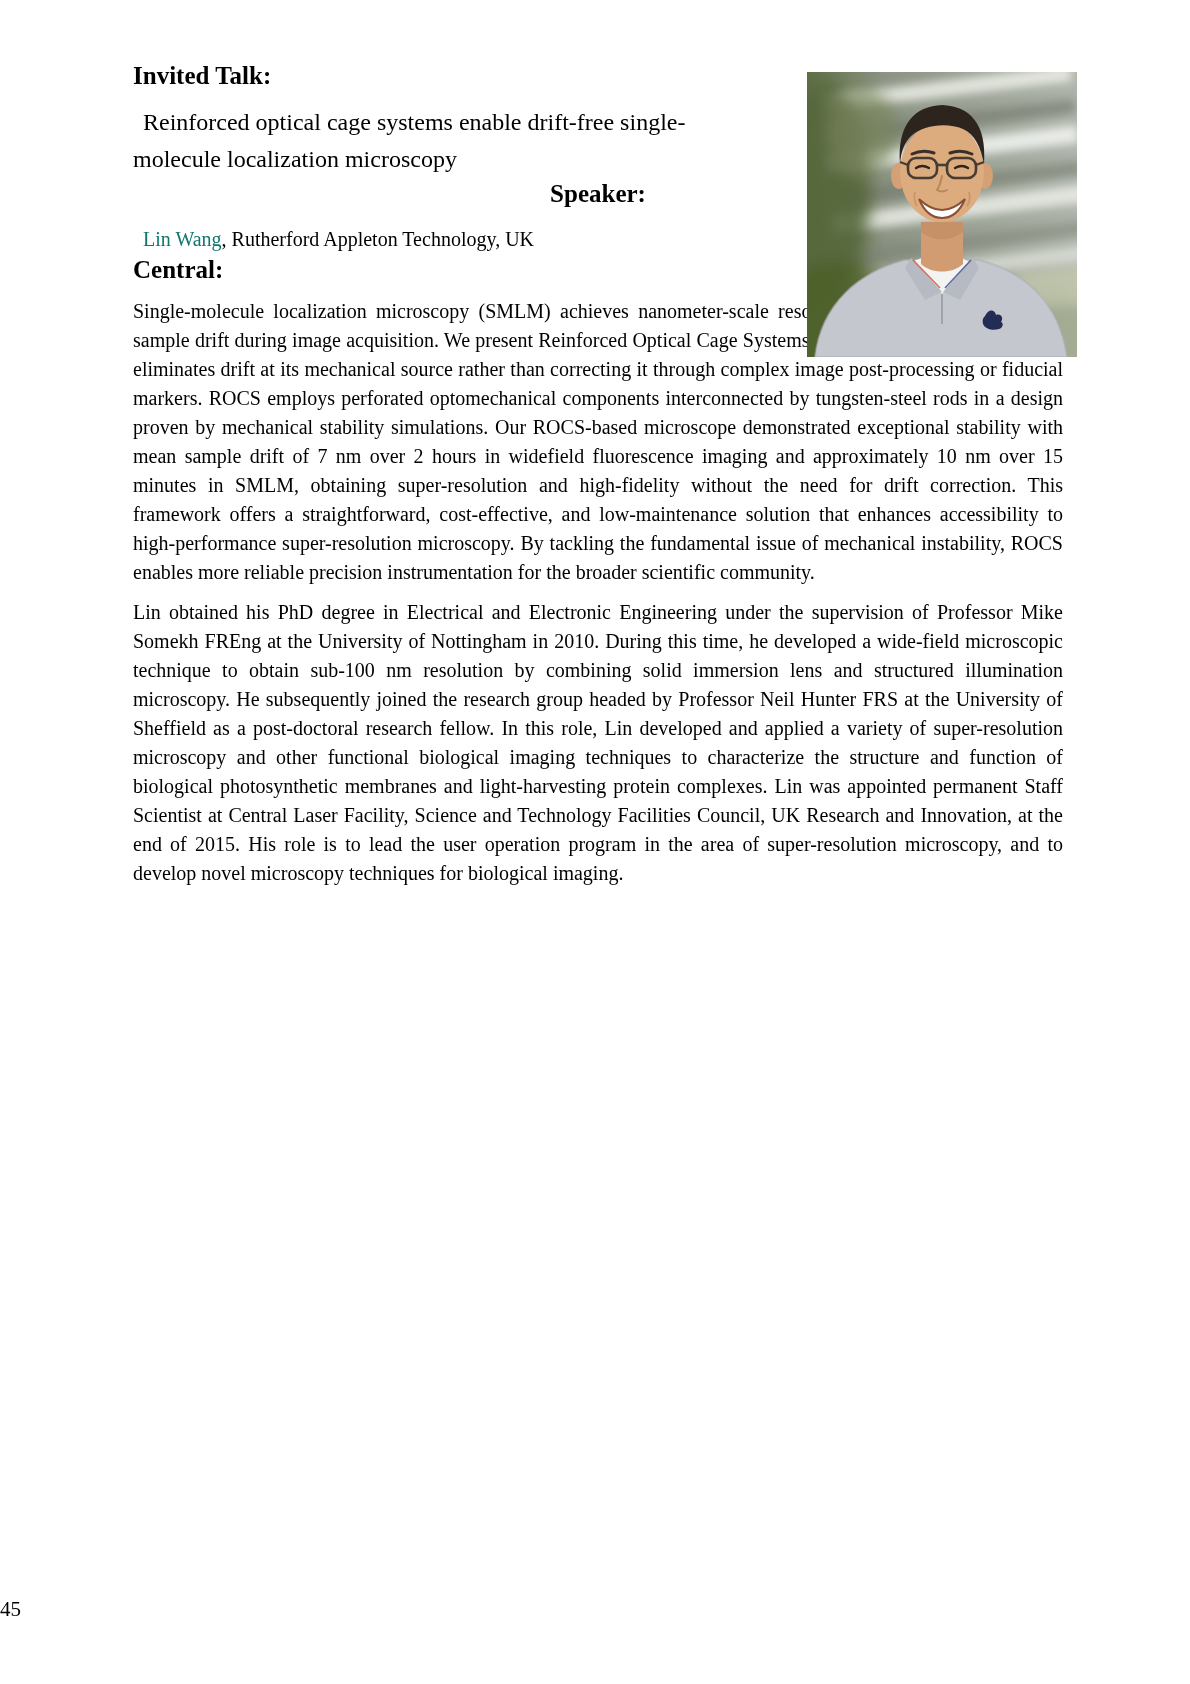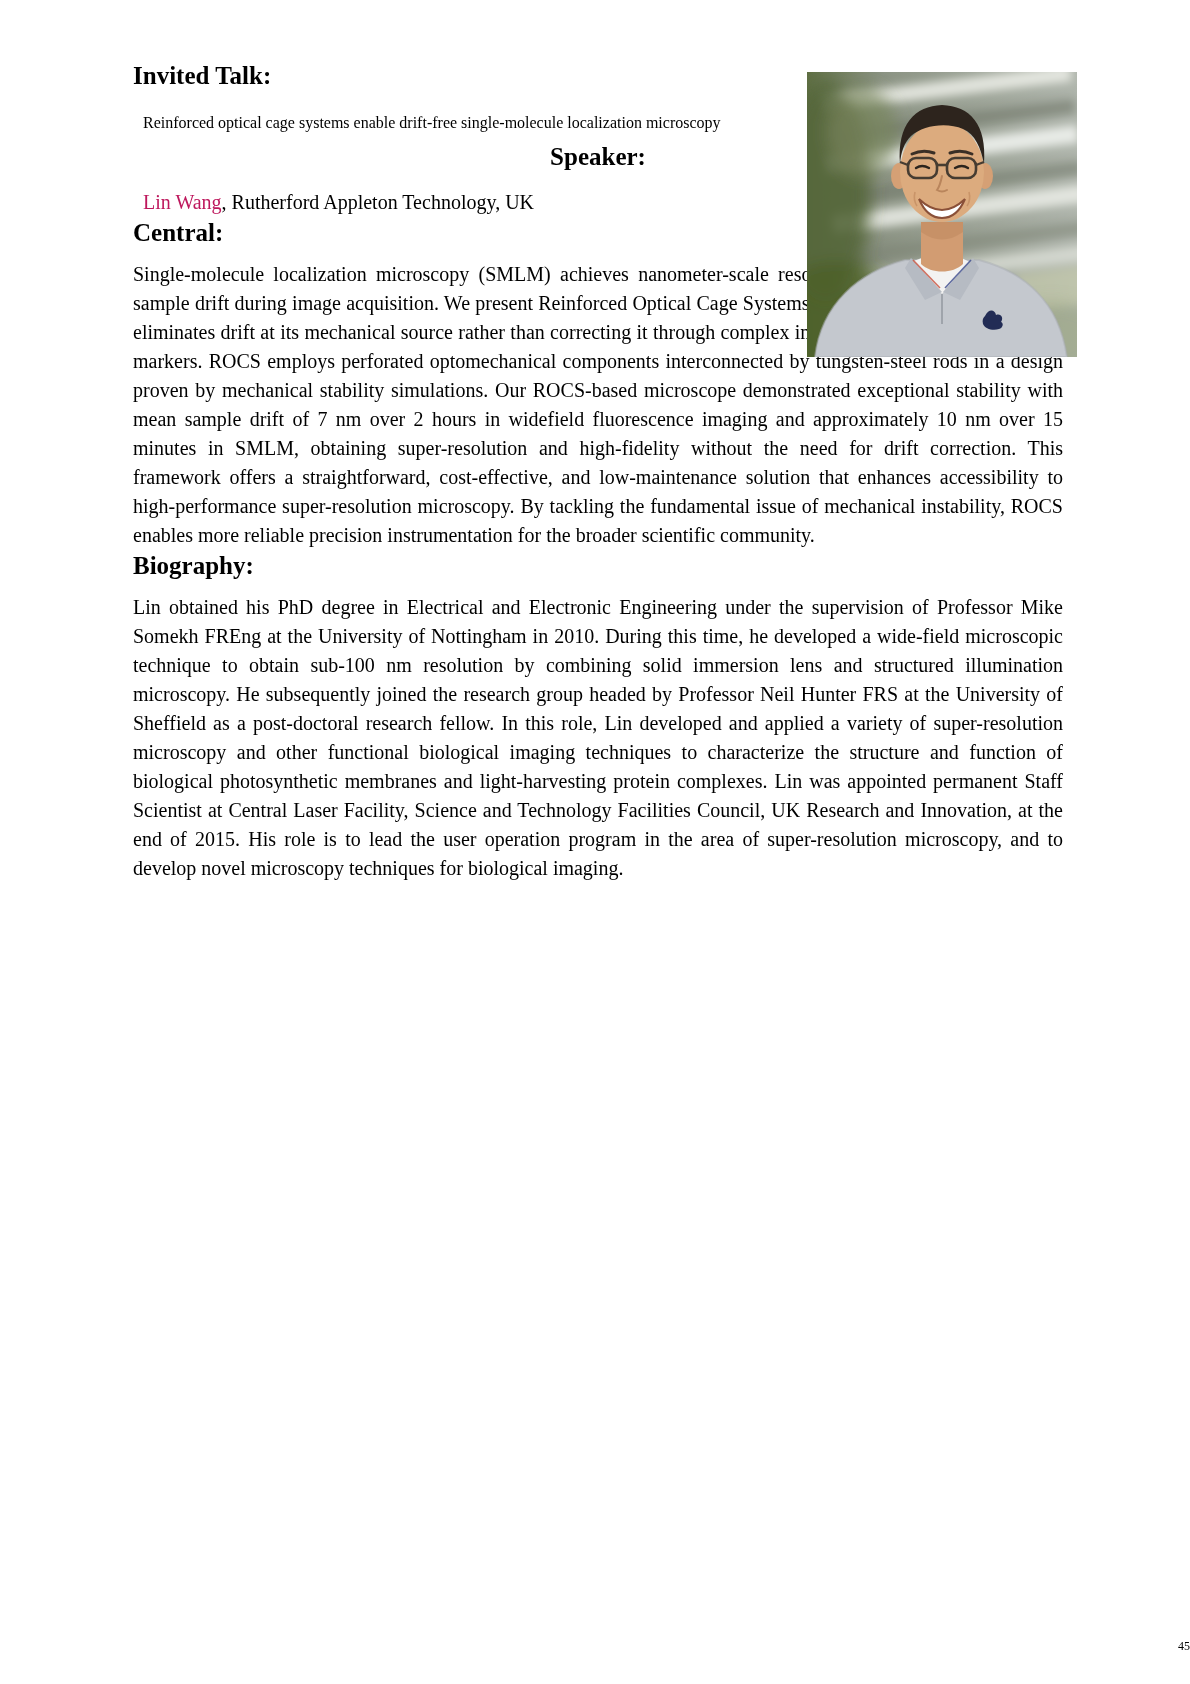--- a/index.html
+++ b/index.html
@@ -20,34 +20,34 @@
     padding: 60px 127px 0 133px;
   }
   h1.sec-heading, h2.sec-heading {
     font-size: 25px;
     line-height: 32px;
     font-weight: bold;
     margin: 0;
   }
   .talk-title {
     width: 625px;
-    font-size: 16px;
+    font-size: 24px;
     line-height: 37px;
     margin: 12px 0 0 0;
     text-indent: 10px;
   }
   .speaker-heading { margin-top: 26px; text-align: center; }
   .speaker-line {
     font-size: 20px;
     line-height: 29px;
     margin: 15px 0 0 0;
     text-indent: 10px;
   }
   .speaker-name {
-    color: #be185d;
+    color: #0f766e;
     text-decoration: none;
     cursor: pointer;
   }
   .abstract-heading { margin-top: 76px; }
   .body-par {
     width: 930px;
     font-size: 20px;
     line-height: 29px;
     margin: 11px 0 0 0;
     text-align: justify;
@@ -57,25 +57,25 @@
     position: absolute;
     left: 807px;
     top: 72px;
     width: 270px;
     height: 285px;
     overflow: hidden;
   }
   .photo svg { display: block; }
   .page-number {
     position: absolute;
-    top: 1635px;
+    top: 1598px;
     left: 0;
     width: 1190px;
-    text-align: right;
-    font-size: 12px;
+    text-align: left;
+    font-size: 21px;
     line-height: 22px;
   }
 </style>
 </head>
 <body>
 
 <div class="page">
 
   <h1 class="sec-heading">Invited Talk:</h1>
 
@@ -166,18 +166,17 @@
 
         <path d="M 108 120 Q 106 128 110 134" stroke="#c08a60" stroke-width="1.6" fill="none" opacity="0.7"></path>
         <path d="M 162 120 Q 164 128 160 134" stroke="#c08a60" stroke-width="1.6" fill="none" opacity="0.7"></path>
       </g>
     </svg>
   </div>
 
   <h2 class="sec-heading abstract-heading">Central:</h2>
   <p class="body-par">Single-molecule localization microscopy (SMLM) achieves nanometer-scale resolution but is compromised by sample drift during image acquisition. We present Reinforced Optical Cage Systems (ROCS), a novel approach that eliminates drift at its mechanical source rather than correcting it through complex image post-processing or fiducial markers. ROCS employs perforated optomechanical components interconnected by tungsten-steel rods in a design proven by mechanical stability simulations. Our ROCS-based microscope demonstrated exceptional stability with mean sample drift of 7 nm over 2 hours in widefield fluorescence imaging and approximately 10 nm over 15 minutes in SMLM, obtaining super-resolution and high-fidelity without the need for drift correction. This framework offers a straightforward, cost-effective, and low-maintenance solution that enhances accessibility to high-performance super-resolution microscopy. By tackling the fundamental issue of mechanical instability, ROCS enables more reliable precision instrumentation for the broader scientific community.</p>
 
-  <h2 class="sec-heading biography-heading">Biography:</h2>
   <p class="body-par">Lin obtained his PhD degree in Electrical and Electronic Engineering under the supervision of Professor Mike Somekh FREng at the University of Nottingham in 2010. During this time, he developed a wide-field microscopic technique to obtain sub-100 nm resolution by combining solid immersion lens and structured illumination microscopy. He subsequently joined the research group headed by Professor Neil Hunter FRS at the University of Sheffield as a post-doctoral research fellow. In this role, Lin developed and applied a variety of super-resolution microscopy and other functional biological imaging techniques to characterize the structure and function of biological photosynthetic membranes and light-harvesting protein complexes. Lin was appointed permanent Staff Scientist at Central Laser Facility, Science and Technology Facilities Council, UK Research and Innovation, at the end of 2015. His role is to lead the user operation program in the area of super-resolution microscopy, and to develop novel microscopy techniques for biological imaging.</p>
 
   <div class="page-number">45</div>
 
 </div>
 
 </body></html>

